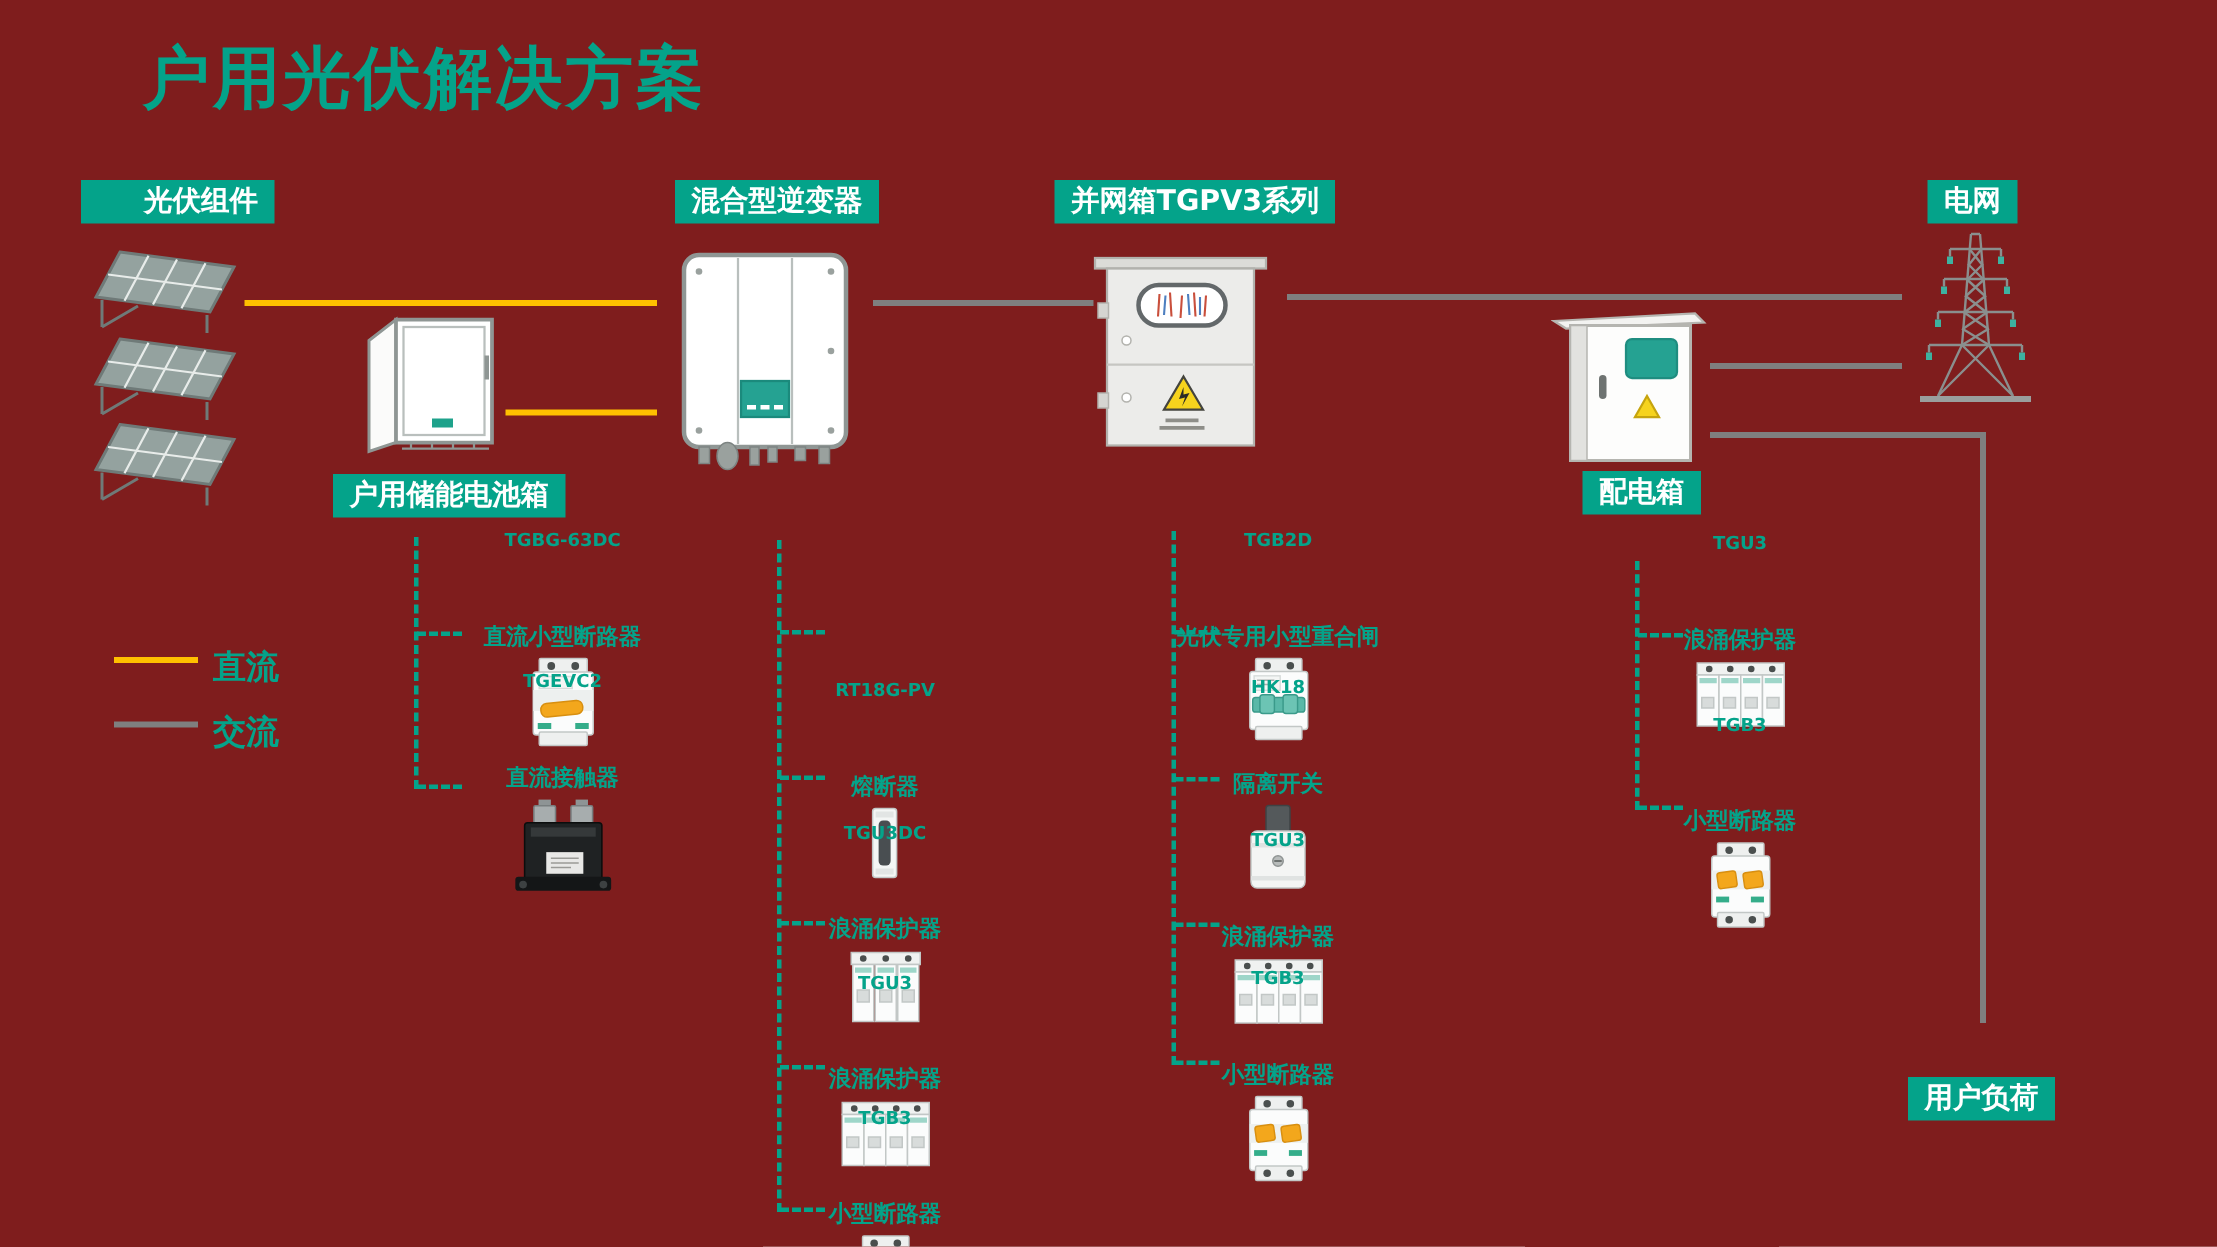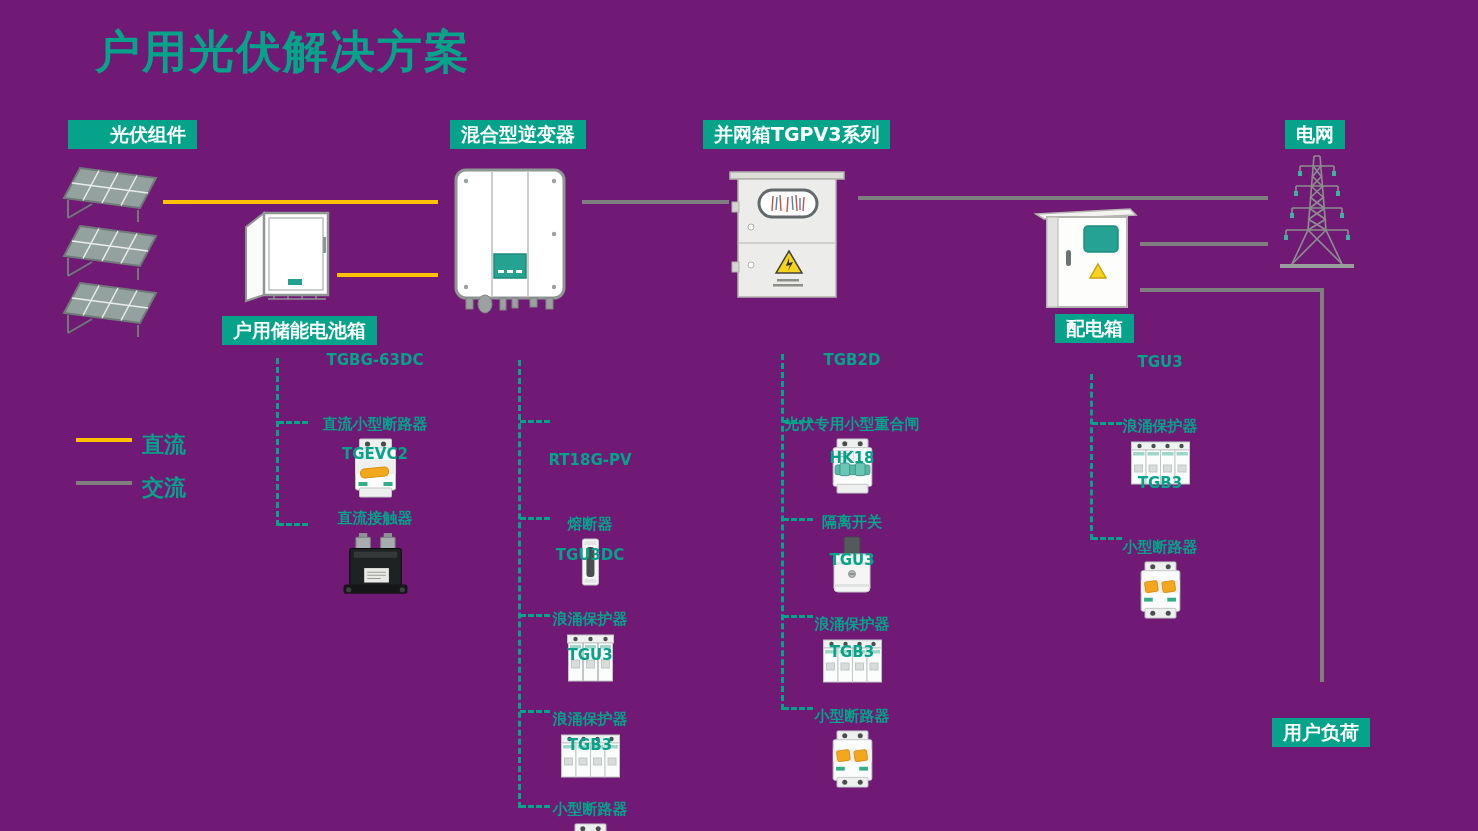--- a/index.html
+++ b/index.html
@@ -2,52 +2,52 @@
 <html><head>
 <meta charset="utf-8">
 <style>
   :root{
     --accent:#04a38a;
     --dc:#FFC000;
     --ac:#7f7f7f;
   }
   *{box-sizing:border-box;margin:0;padding:0;}
   body{background:#ffffff;font-family:"DejaVu Sans","Liberation Sans",sans-serif;}
-  .stage{position:relative;width:1478px;height:831px;background:#701a75;overflow:hidden;}
+  .stage{position:relative;width:1478px;height:831px;background:#7f1d1d;overflow:hidden;}
   .title{position:absolute;left:95px;top:22px;font-size:45px;font-weight:bold;color:var(--accent);letter-spacing:2px;white-space:nowrap;}
   .tag{position:absolute;background:var(--accent);color:#ffffff;font-weight:bold;font-size:19px;line-height:29px;padding:0 11px;white-space:nowrap;}
   .hline{position:absolute;height:4px;}
   .hline.dc{background:var(--dc);}
   .hline.ac{background:var(--ac);}
   .vline{position:absolute;width:4px;background:var(--ac);}
   .dashv{position:absolute;width:0;border-left:3px dashed var(--accent);}
   .dashh{position:absolute;height:0;width:30px;border-top:3px dashed var(--accent);}
   .comp{position:absolute;transform:translateX(-50%);text-align:center;white-space:nowrap;}
-  .comp-model{font-weight:bold;color:var(--accent);font-size:15px;line-height:20px;}
+  .comp-model{font-weight:bold;color:var(--accent);font-size:12px;line-height:20px;}
   .comp-name{font-weight:bold;color:var(--accent);font-size:15px;line-height:20px;margin-top:44px;}
   .comp svg{margin-top:4px;}
   .legend-label{position:absolute;font-weight:bold;color:var(--accent);font-size:22px;white-space:nowrap;}
   .art{position:absolute;}
 </style>
 </head>
 <body>
 
 <div class="stage">
 
   <div class="title">户用光伏解决方案</div>
 
   <div class="hline dc" style="left:163px;top:200px;width:275px;"></div>
   <div class="hline dc" style="left:337px;top:273px;width:101px;"></div>
   <div class="hline ac" style="left:582px;top:200px;width:147px;"></div>
   <div class="hline ac" style="left:858px;top:196px;width:410px;"></div>
   <div class="hline ac" style="left:1140px;top:242px;width:128px;"></div>
   <div class="hline ac" style="left:1140px;top:288px;width:184px;"></div>
   <div class="vline" style="left:1320px;top:288px;height:394px;"></div>
 
-  <div class="tag" style="left:68px;top:120px;padding-left:42px;">光伏组件</div>
+  <div class="tag" style="left:54px;top:120px;padding-left:42px;">光伏组件</div>
   <div class="tag" style="left:450px;top:120px;text-align:right;">混合型逆变器</div>
   <div class="tag" style="left:703px;top:120px;">并网箱TGPV3系列</div>
   <div class="tag" style="left:1285px;top:120px;">电网</div>
   <div class="tag" style="left:222px;top:316px;">户用储能电池箱</div>
   <div class="tag" style="left:1055px;top:314px;">配电箱</div>
   <div class="tag" style="left:1272px;top:686px;margin-top:32px;">用户负荷</div>
 
   <svg class="art" style="left:60px;top:164px;" width="104" height="62" viewBox="0 0 104 62">
     <polygon points="20,4 96,14 80,44 4,34" fill="#94a29f" stroke="#6f7a78" stroke-width="2"></polygon>
     <path d="M39,6.5 L23,36.5 M58,9 L42,39 M77,11.5 L61,41.5 M12,19 L88,29" stroke="#e8ecea" stroke-width="1.5" fill="none"></path>

